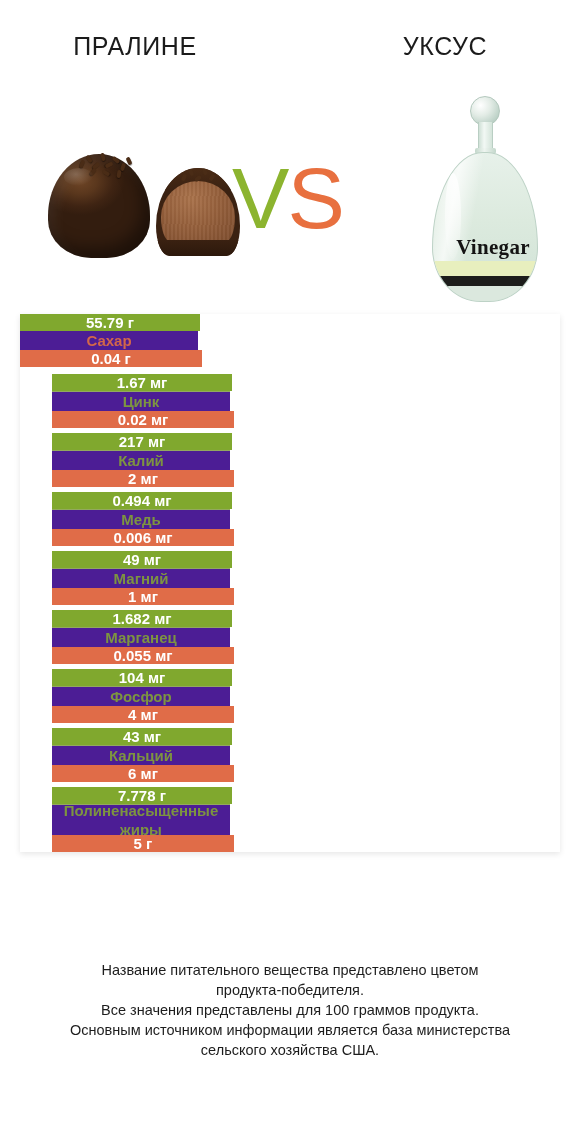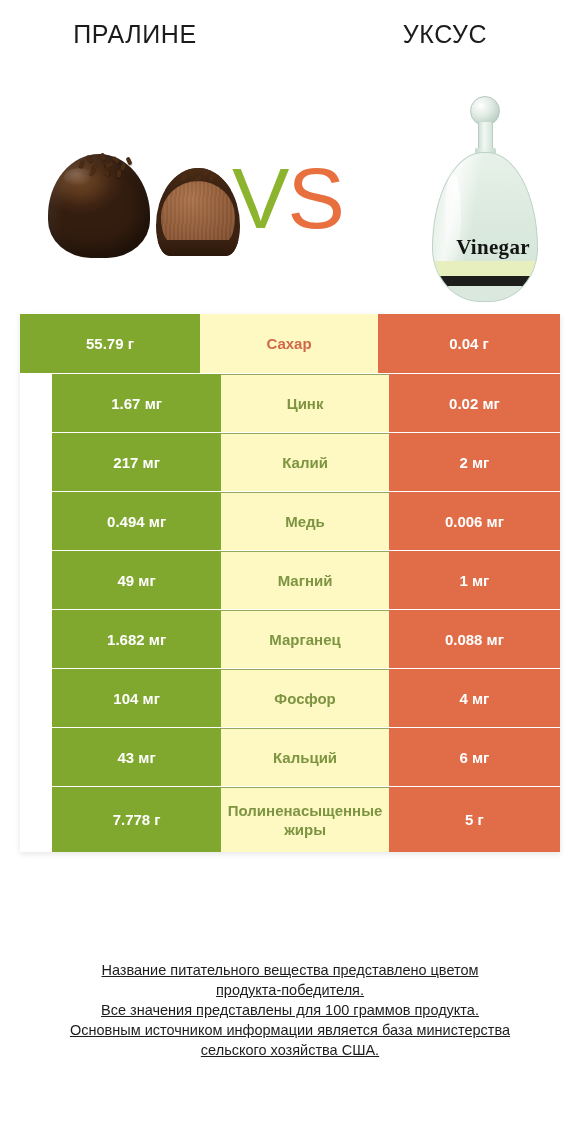--- a/index.html
+++ b/index.html
@@ -4,21 +4,21 @@
 <style>
   * { margin:0; padding:0; box-sizing:border-box; }
   html,body { background:#fff; }
   body {
     width:580px; height:1144px; position:relative; overflow:hidden;
     font-family:"Liberation Sans","DejaVu Sans",sans-serif;
     -webkit-font-smoothing:antialiased;
   }
 
   
-  .header { position:absolute; top:0; left:0; width:580px; height:62px; }
+  .header { position:absolute; top:12px; left:0; width:580px; height:62px; }
   .title {
     position:absolute; top:20px; font-size:25px; font-weight:300;
     color:#1b1b1b; letter-spacing:.6px; text-align:center; white-space:nowrap;
   }
   .title.left  { left:0;   width:270px; }
   .title.right { left:310px; width:270px; }
 
   
   .hero { position:absolute; top:62px; left:0; width:500px; height:248px; }
 
@@ -121,42 +121,42 @@
     font-family:"Liberation Serif","DejaVu Serif",serif; font-weight:bold;
     font-size:21px; color:#141414; letter-spacing:.3px;padding-left:14px;
   }
 
   
   .table {
     position:absolute; left:20px; top:314px; width:540px;
     box-shadow:0 2px 6px rgba(0,0,0,.10);
     background:#fff;
   }
-  .row { display:flex; width:540px; height:59px; }
+  .row { display:flex; width:540px; height:59px;flex-direction:column; }
   .row + .row { border-top:1px solid #fff;padding-left:32px; }
   .cell {
     display:flex; align-items:center; justify-content:center;
     text-align:center; font-size:15px; font-weight:bold;
   }
   .cell.left  { width:180px; background:#80A82E; color:#fff; }
-  .cell.mid   { width:178px; background:#fef9c3; overflow:hidden; padding:0 2px;
+  .cell.mid   { width:178px; background:#4c1d95; overflow:hidden; padding:0 2px;
                 line-height:19px; }
   .cell.right { width:182px; background:#E06C48; color:#fff; }
   .row.tall { height:66px; }
   .mid.win-green  { color:#7D9440; }
   .mid.win-orange { color:#D2674A; }
   .row.sep-green  .cell.mid { border-top:1px solid #93a95f; }
   .row.sep-orange .cell.mid { border-top:1px solid #d98f74; }
   .row:first-child .cell.mid { border-top:none; }
 
   
   .footer {
     position:absolute; left:30px; top:960px; width:520px;
     text-align:center; font-size:14.5px; line-height:20px;
-    color:#1d1d1d; font-weight:300;text-decoration:underline;
+    color:#1d1d1d; font-weight:300;
   }
   .footer div { white-space:nowrap; }
 </style>
 </head>
 <body>
 
 <div class="header">
   <div class="title left">ПРАЛИНЕ</div>
   <div class="title right">УКСУС</div>
 </div>
@@ -235,21 +235,21 @@
       <div class="cell right">0.006 мг</div>
     </div>
     <div class="row sep-green">
       <div class="cell left">49 мг</div>
       <div class="cell mid win-green">Магний</div>
       <div class="cell right">1 мг</div>
     </div>
     <div class="row sep-green">
       <div class="cell left">1.682 мг</div>
       <div class="cell mid win-green">Марганец</div>
-      <div class="cell right">0.088 мг</div>
+      <div class="cell right">0.055 мг</div>
     </div>
     <div class="row sep-green">
       <div class="cell left">104 мг</div>
       <div class="cell mid win-green">Фосфор</div>
       <div class="cell right">4 мг</div>
     </div>
     <div class="row sep-green">
       <div class="cell left">43 мг</div>
       <div class="cell mid win-green">Кальций</div>
       <div class="cell right">6 мг</div>

